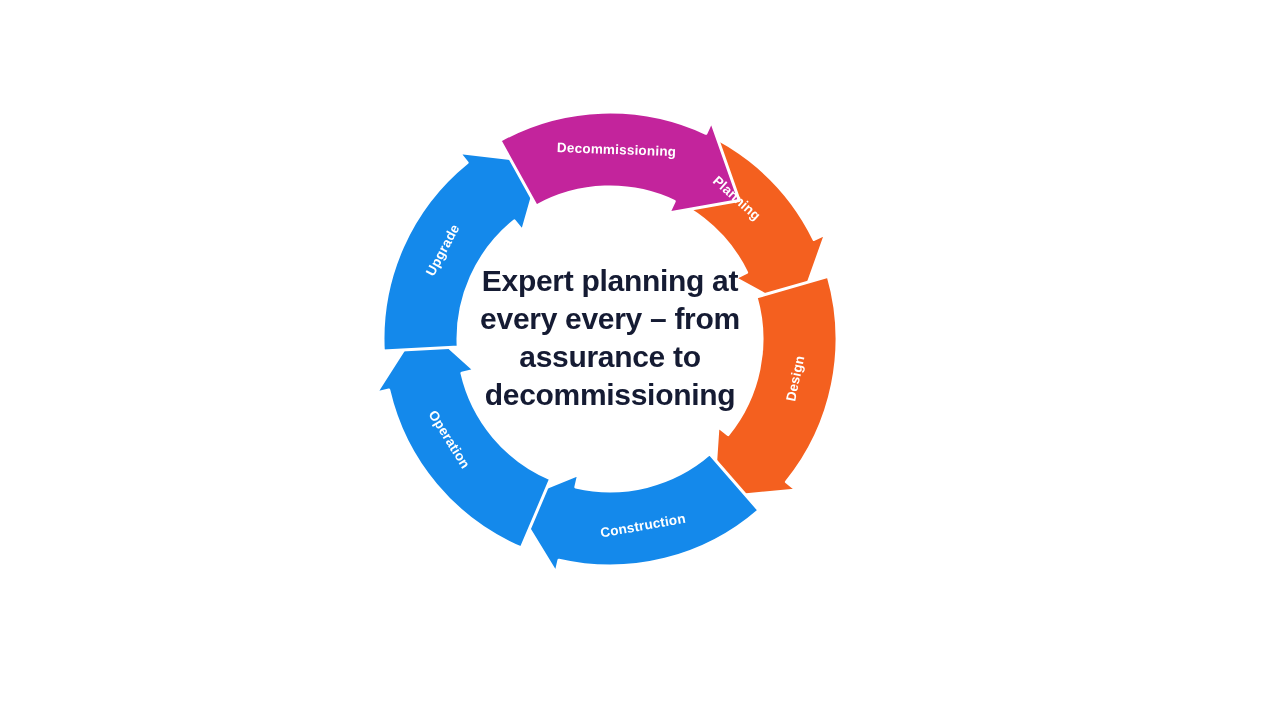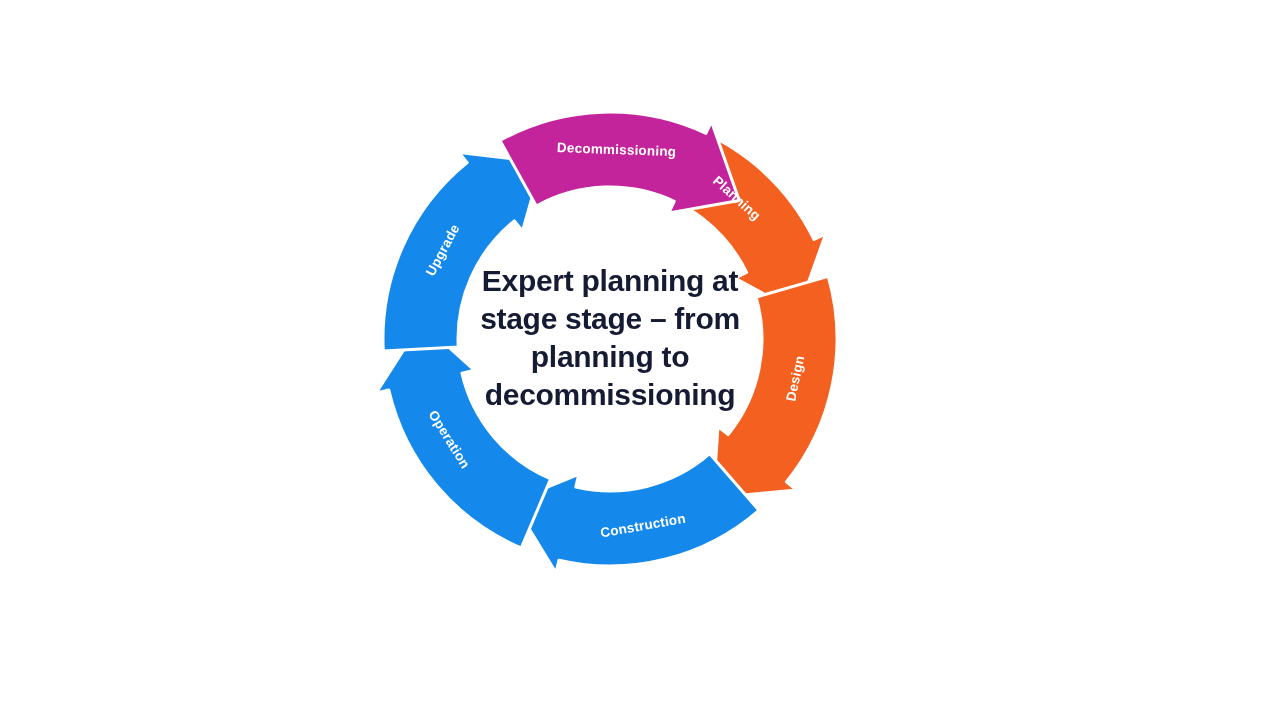--- a/index.html
+++ b/index.html
@@ -66,18 +66,18 @@
         <text class="seg-label" x="795.3589703390562" y="378.3992654099654" text-anchor="middle" dominant-baseline="central" transform="rotate(-78 795.3589703390562 378.3992654099654)">Design</text>
         <text class="seg-label" x="642.9063296678833" y="525.6210691958134" text-anchor="middle" dominant-baseline="central" transform="rotate(-10 642.9063296678833 525.6210691958134)">Construction</text>
         <text class="seg-label" x="449.2948857783573" y="439.4197005721923" text-anchor="middle" dominant-baseline="central" transform="rotate(58 449.2948857783573 439.4197005721923)">Operation</text>
         <text class="seg-label" x="442.68143115323335" y="250.0351388520737" text-anchor="middle" dominant-baseline="central" transform="rotate(298 442.68143115323335 250.0351388520737)">Upgrade</text>
         <text class="seg-label" x="616.613454625124" y="149.61543827988135" text-anchor="middle" dominant-baseline="central" transform="rotate(362 616.613454625124 149.61543827988135)">Decommissioning</text>
       </g>
   </svg>
 
   <div id="center-text">
     <div>Expert planning at</div>
-    <div>stage stage – from</div>
-    <div>planning to</div>
+    <div>every every – from</div>
+    <div>assurance to</div>
     <div>decommissioning</div>
   </div>
 
 </div>
 
 </body></html>

